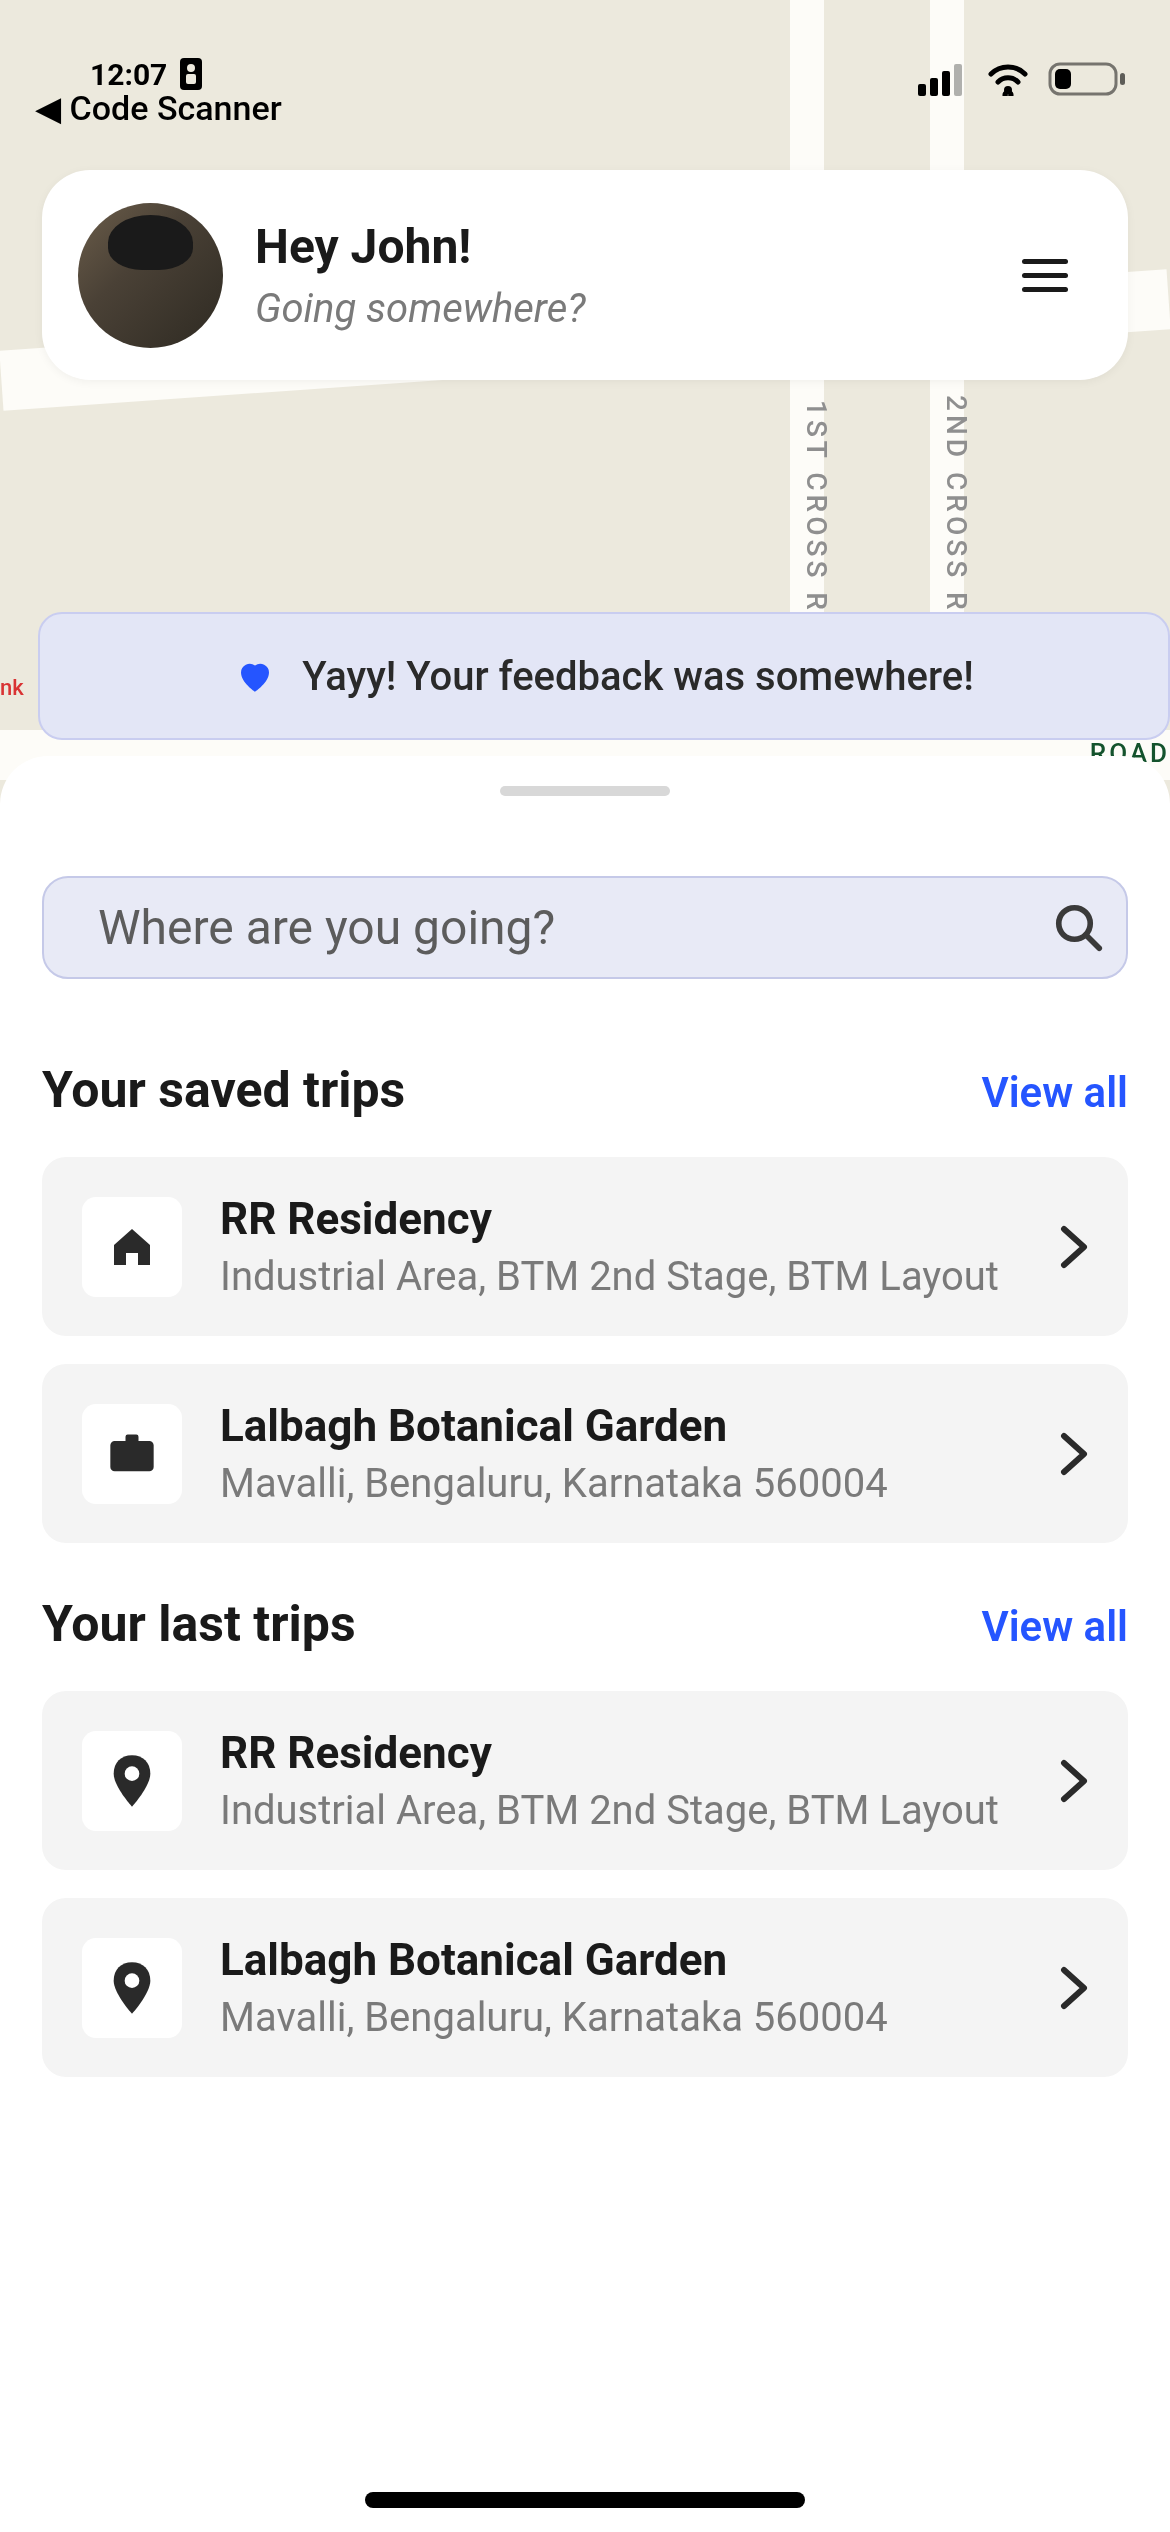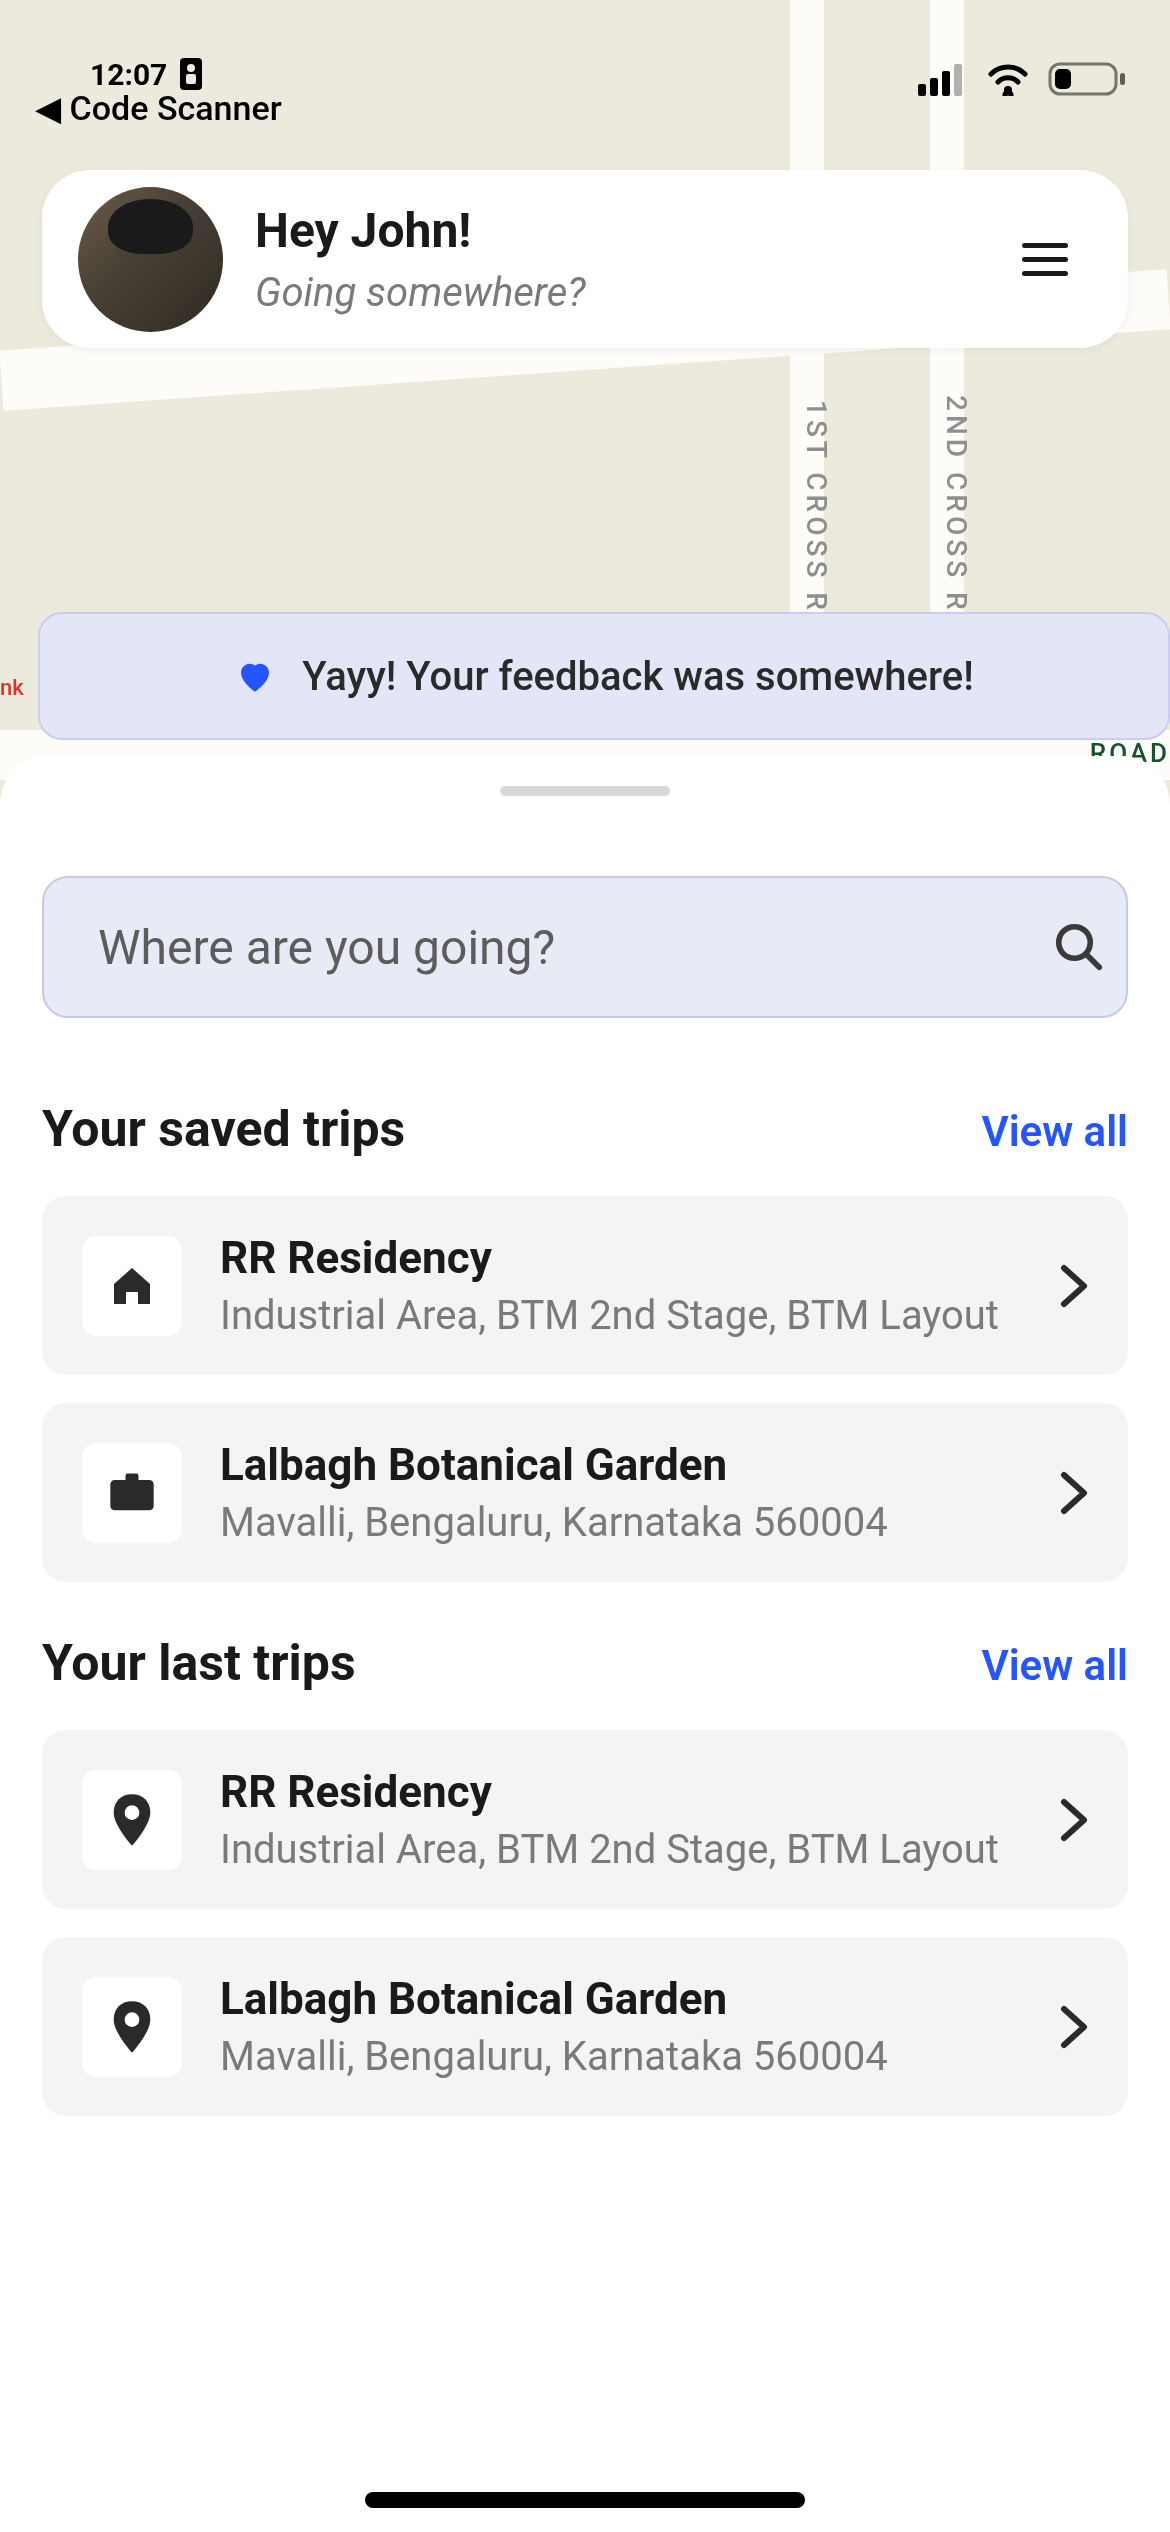--- a/index.html
+++ b/index.html
@@ -66,21 +66,21 @@
       margin-left: -55px;
       margin-top: -4px;
     }
     .status-icons { display:flex; align-items:center; gap:18px; margin-bottom: 30px;}
     
     .header-card {
       position: absolute;
       top: 170px;
       left: 42px;
       right: 42px;
-      height: 178px;
+      height: 210px;
       background: #fff;
       border-radius: 48px;
       display: flex;
       align-items: center;
       padding: 0 50px 0 36px;
       box-shadow: 0 2px 10px rgba(0,0,0,0.05);
       z-index: 5;
     }
     .avatar {
       width: 145px; height: 145px;
@@ -153,21 +153,21 @@
       padding: 30px 42px 0;
     }
     .sheet-handle {
       width: 170px; height: 10px;
       background: #d8d8d8;
       border-radius: 6px;
       margin: 0 auto 80px;
     }
     .search-box {
       width: 100%;
-      height: 142px;
+      height: 103px;
       background: #e8eaf6;
       border: 2px solid #c5c9e8;
       border-radius: 26px;
       display: flex;
       align-items: center;
       padding: 0 20px 0 54px;
       margin-bottom: 82px;
     }
     .search-placeholder {
       flex: 1;

